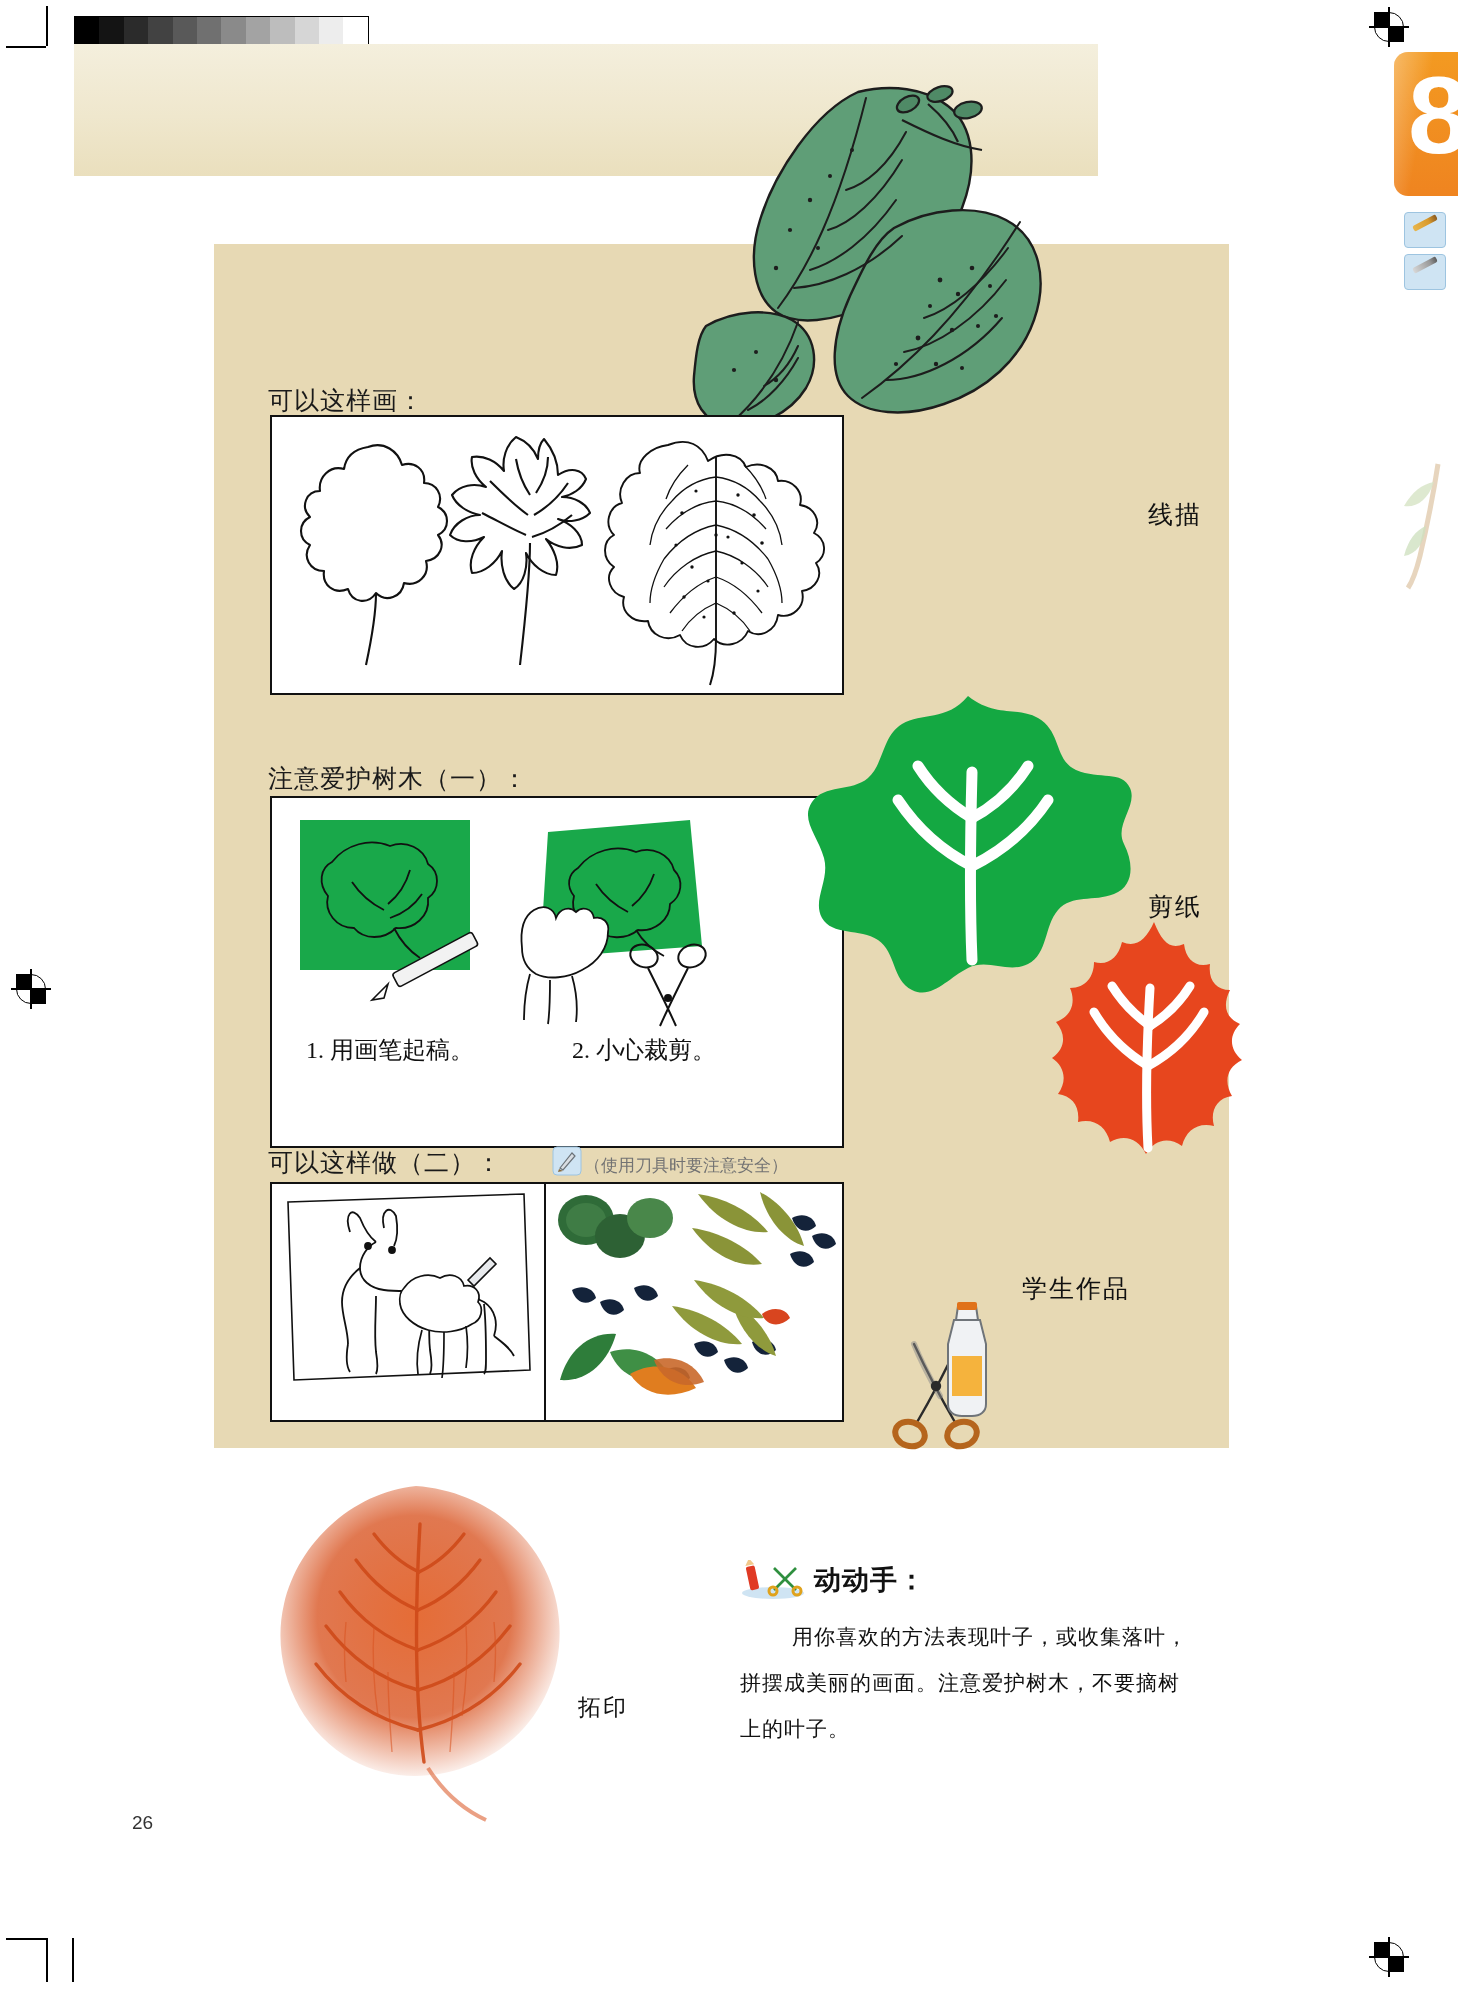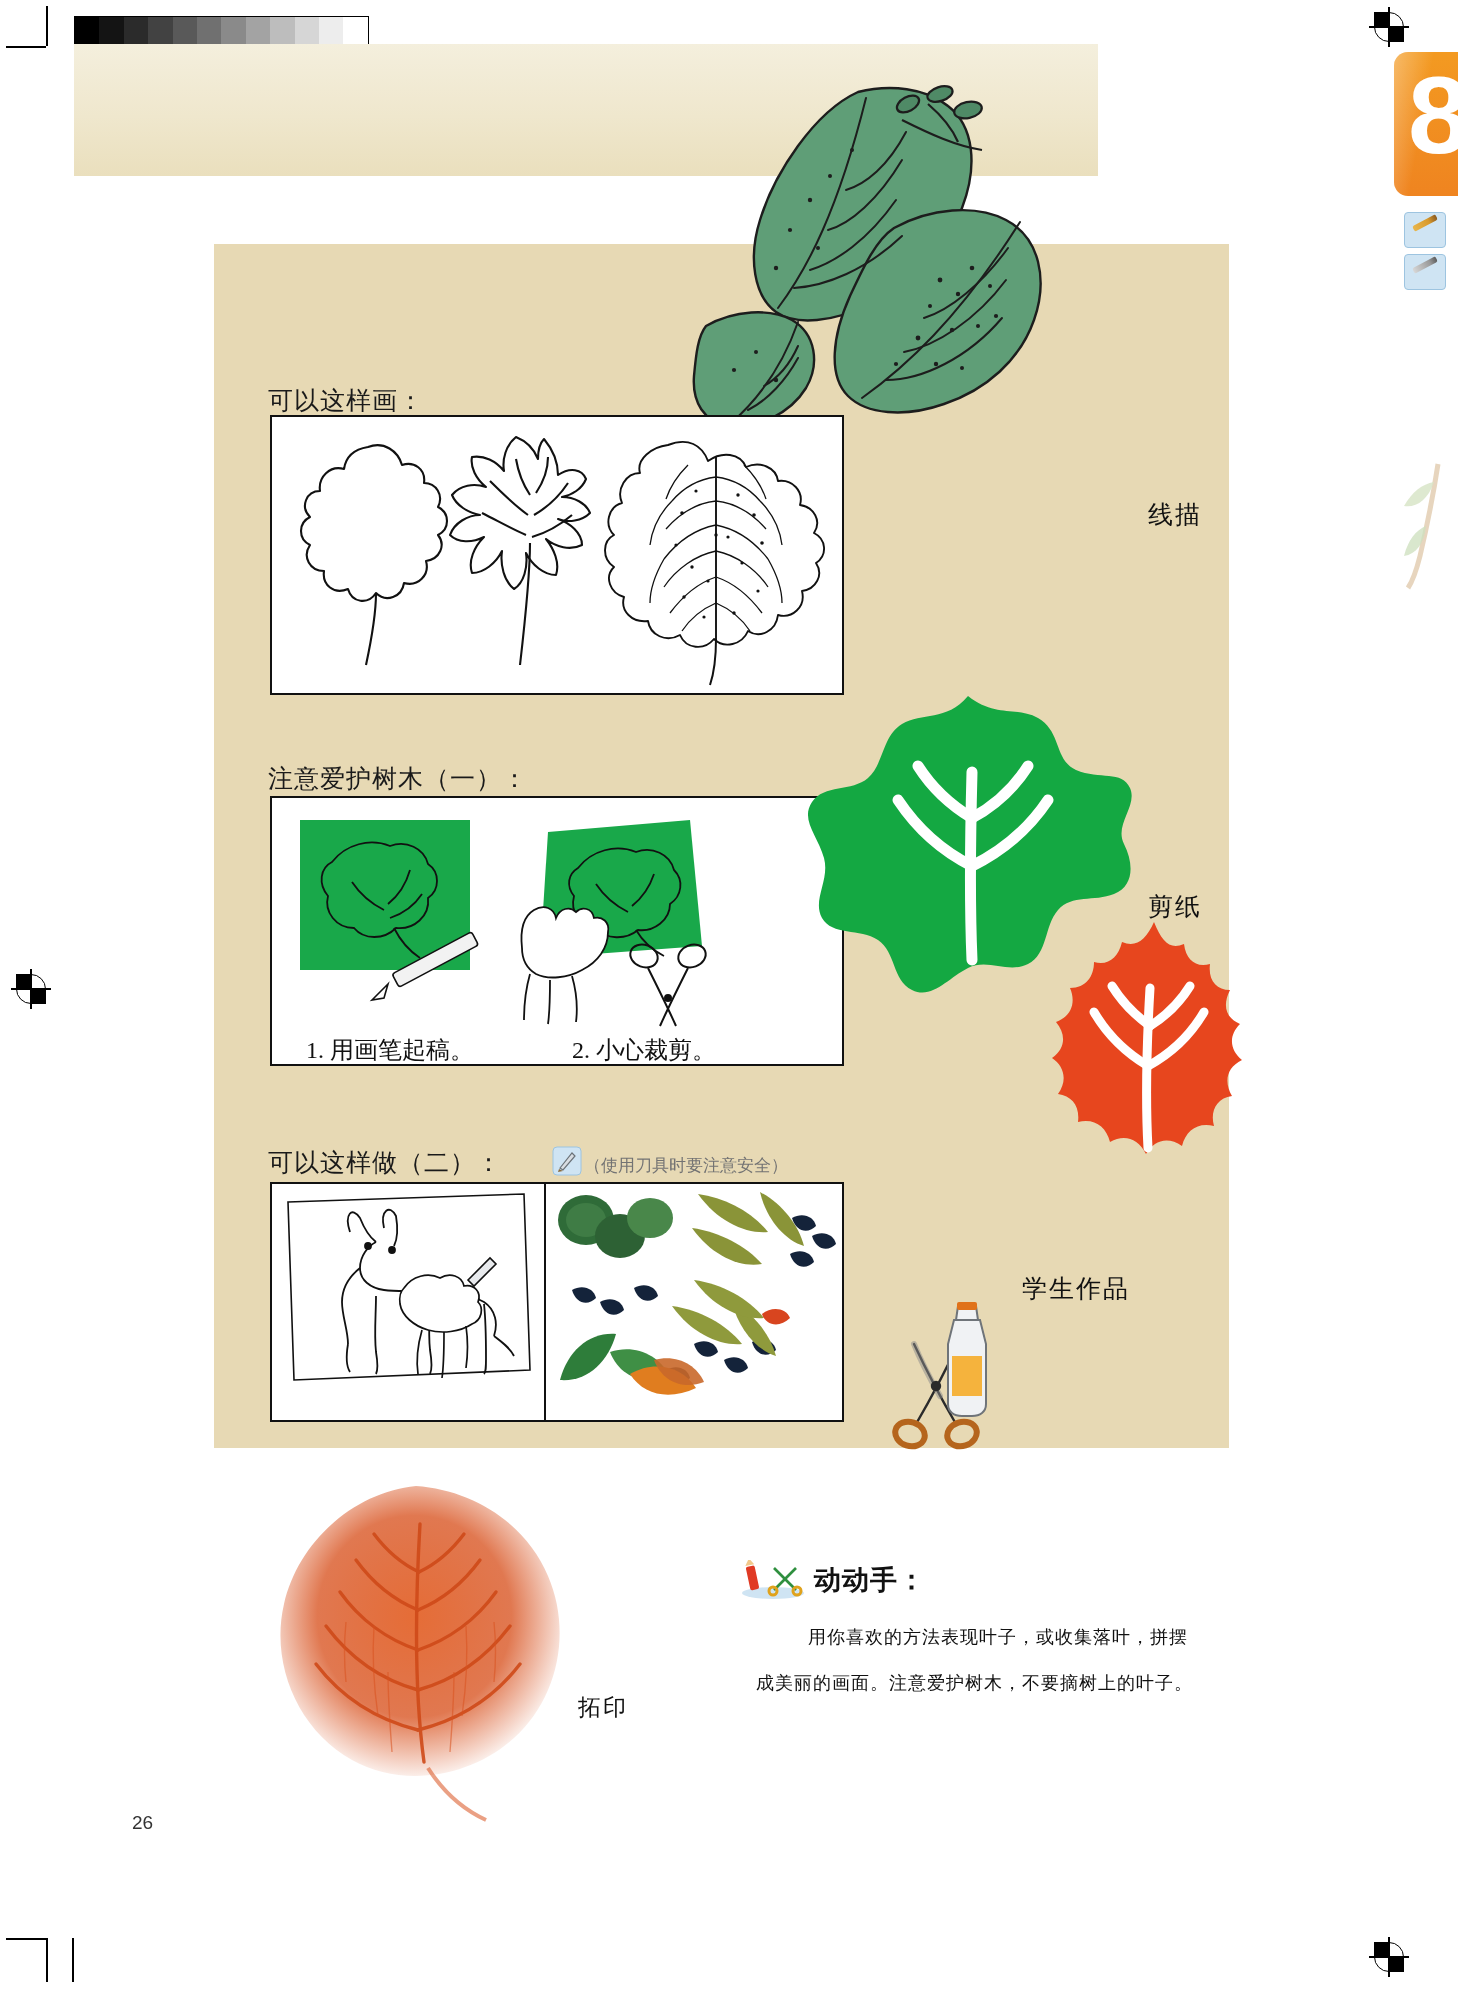--- a/index.html
+++ b/index.html
@@ -198,26 +198,25 @@
     font-weight: bold;
     color: #111;
     letter-spacing: 1px;
     display: flex;
     align-items: center;
     gap: 8px;
     margin-top: 12px;
   }
   .handson-body {
     margin-top: 14px;
-    font-size: 18px;
+    font-size: 21px;
     line-height: 46px;
     color: #111;
     text-indent: 52px;
     letter-spacing: 1px;
-    margin-left: 16px;
   }
 
   .page-number {
     position: absolute;
     left: 132px;
     top: 1812px;
     font-family: "Liberation Sans", sans-serif;
     font-size: 19px;
     color: #333;
   }
@@ -422,21 +421,21 @@
         <circle cx="444" cy="118" r="1.7"></circle>
           <circle cx="436" cy="164" r="1.6"></circle>
           <circle cx="456" cy="120" r="1.6"></circle>
       </g>
       <path d="M444 222 C444 240 442 256 438 268" fill="none" stroke="#111" stroke-width="2"></path>
     </svg>
   </div>
 
   <div class="cn-label" style="left:268px;top:762px;">注意爱护树木（一）：</div>
 
-  <div class="frame" style="left:270px;top:796px;width:574px;height:270px;">
+  <div class="frame" style="left:270px;top:796px;width:574px;height:352px;">
     <svg width="570" height="286" viewBox="0 0 570 286">
 
       <rect x="28" y="22" width="170" height="150" fill="#19a84a"></rect>
       <g fill="none" stroke="#111" stroke-width="1.8">
         <path d="M60 64 C74 46 98 40 118 48 C134 42 152 50 156 66 C168 74 168 92 156 100 C158 118 142 132 124 130 C112 142 92 142 82 130 C64 130 52 114 56 98 C46 86 48 70 60 64Z"></path>
         <path d="M122 130 C128 142 136 152 148 160"></path>
         <path d="M112 112 C100 106 88 96 80 84"></path>
         <path d="M116 106 C126 98 134 86 138 72"></path>
         <path d="M118 120 C130 116 142 108 150 96"></path>
       </g>

